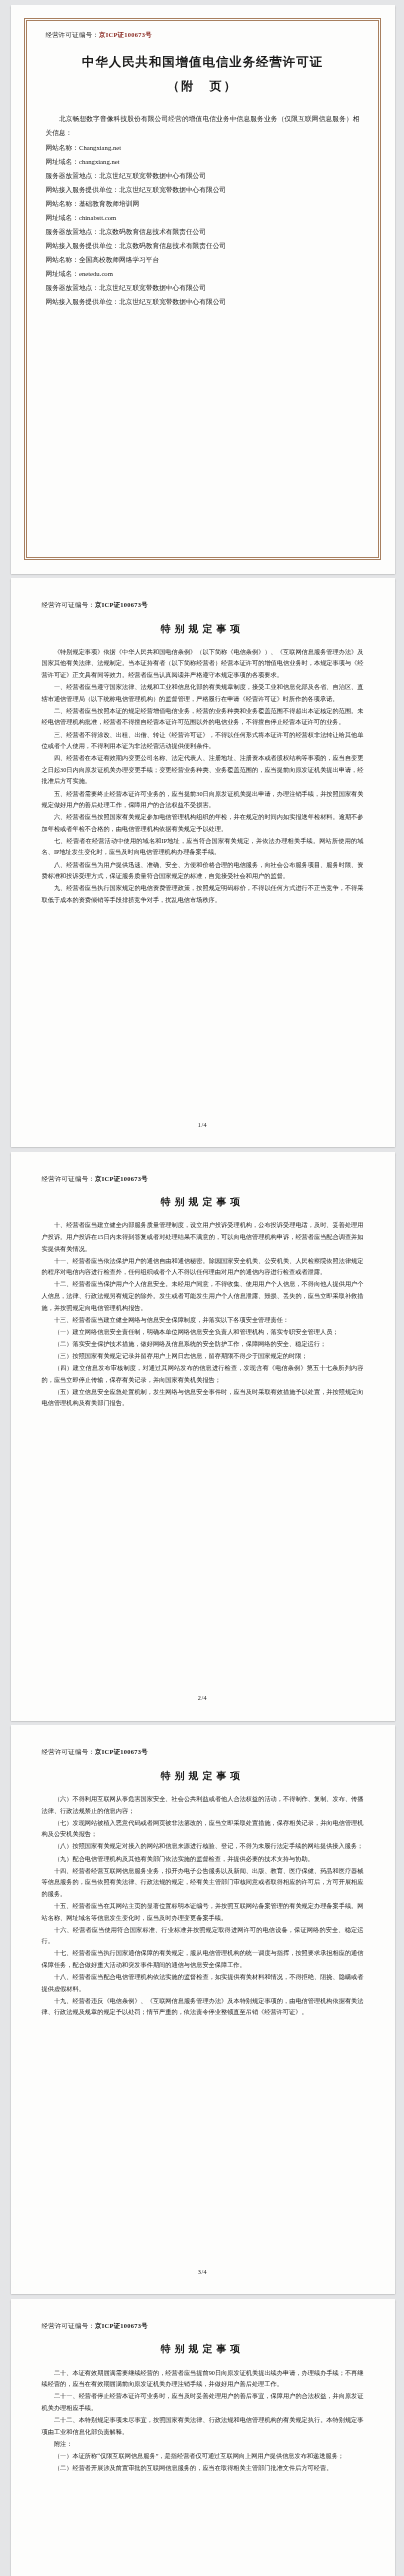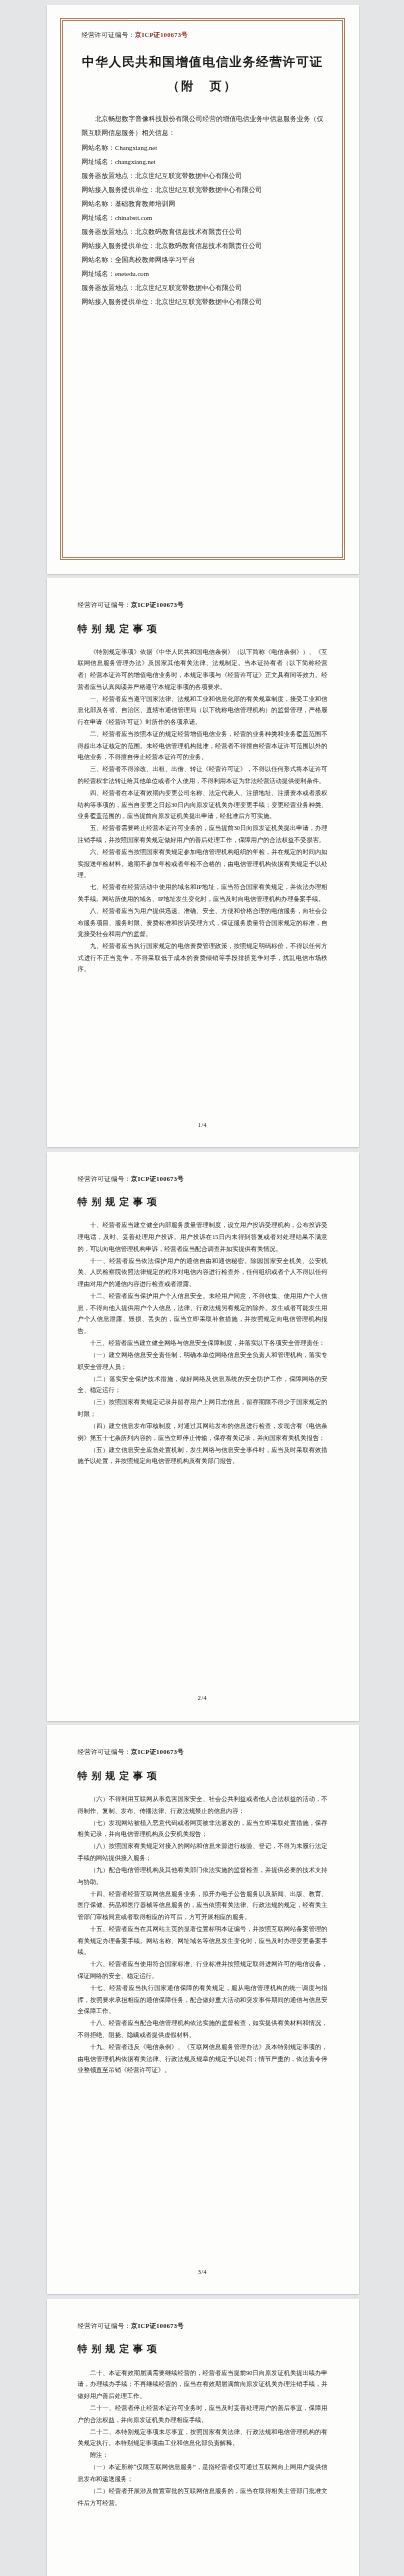--- a/index.html
+++ b/index.html
@@ -7,21 +7,21 @@
     padding: 0;
     width: 405px;
     height: 2873px;
     background: #e4e5e7;
     overflow: hidden;
     font-family: "Liberation Serif", "DejaVu Serif", serif;
     color: #1a1a1a;
   }
   .pages { padding-top: 4.6px; }
   .page {
-    width: 312px;
+    width: 384px;
     height: 569px;
     margin: 0 auto 4.6px auto;
     background: #fdfdfc;
     box-shadow: 0 0.5px 1.5px rgba(0,0,0,0.3);
     position: relative;
     box-sizing: border-box;
   }
   
   .cert-frame {
     position: absolute;
@@ -74,21 +74,21 @@
   
   .prov {
     padding: 23px 31px 0 31px;
   }
   .prov-head {
     font-size: 6.4px;
     letter-spacing: 0.3px;
   }
   .prov-head .num { font-weight: bold; }
   .prov-title {
-    text-align: left;
+    text-align: center;
     font-size: 9.8px;
     font-weight: bold;
     letter-spacing: 4.1px;
     margin: 12.4px 0 10.3px 0;
   }
   .prov-body p {
     font-size: 6.2px;
     line-height: 11.6px;
     text-align: justify;
     text-indent: 2em;

